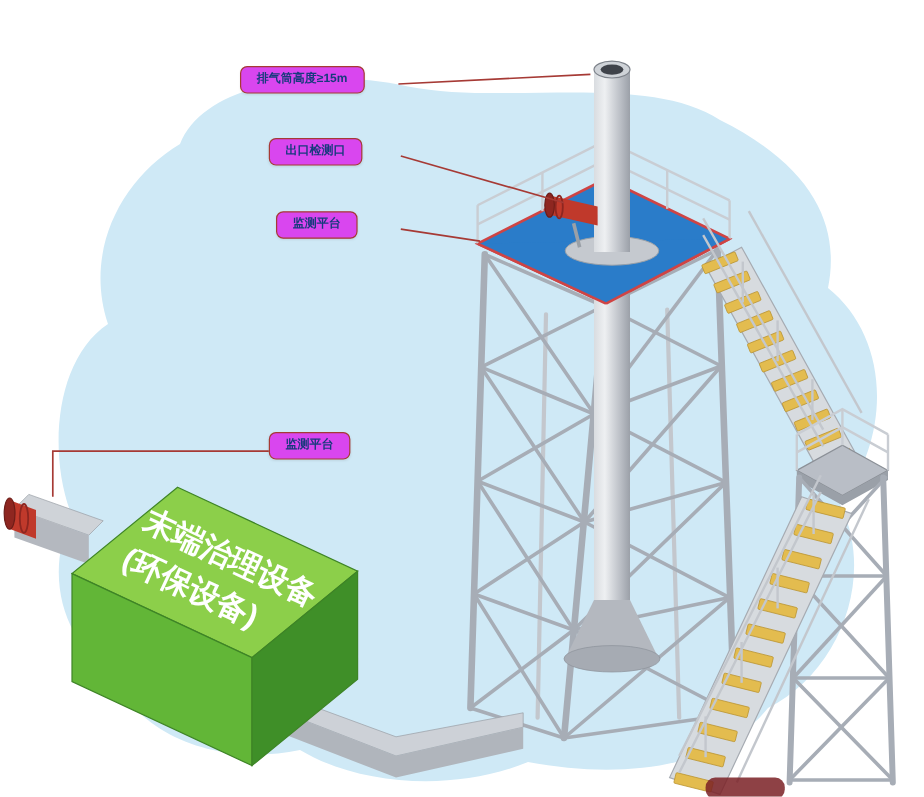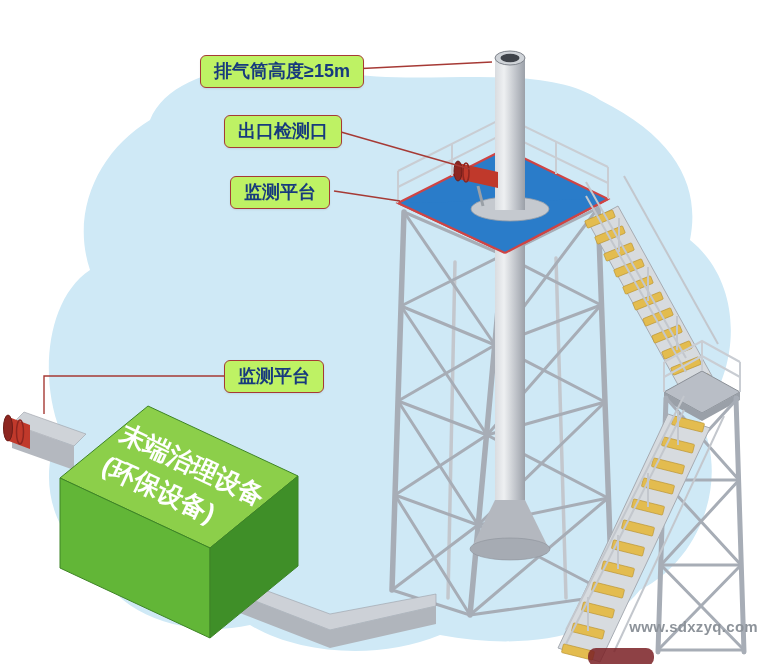--- a/index.html
+++ b/index.html
@@ -1,20 +1,20 @@
 <!DOCTYPE html>
 <html><head>
 <meta charset="utf-8">
 <style>
   html,body{margin:0;padding:0;background:#fff;}
   .stage{position:relative;width:770px;height:664px;background:#ffffff;overflow:hidden;
          font-family:"Liberation Sans",sans-serif;}
   .stage svg.art{position:absolute;left:0;top:0;}
-  .callout{position:absolute;background:#bef264;border:1.6px solid #a63a35;border-radius:6px;
-           padding:4px 13px;font-size:18px;font-weight:bold;color:#173a7d;white-space:nowrap;
+  .callout{position:absolute;background:#d946ef;border:1.6px solid #a63a35;border-radius:6px;
+           padding:4px 13px;font-size:10px;font-weight:bold;color:#173a7d;white-space:nowrap;
            line-height:1.25;box-shadow:0 1px 2px rgba(0,0,0,.08);}
   .watermark{position:absolute;right:12px;top:618px;font-size:15px;color:#8d939a;
              letter-spacing:.3px;font-weight:bold;}
   .stamp{position:absolute;left:588px;top:648px;width:66px;height:18px;border-radius:8px;
          background:#7a2025;opacity:.85;}
 </style>
 </head>
 <body>
 
 <div class="stage">
@@ -231,15 +231,14 @@
   </g>
 </svg>
 
 <div class="callout" style="left:200px;top:55px;">排气筒高度≥15m</div>
 <div class="callout" style="left:224px;top:115px;">出口检测口</div>
 <div class="callout" style="left:230px;top:176px;">监测平台</div>
 <div class="callout" style="left:224px;top:360px;">监测平台</div>
 
 <div class="stamp"></div>
 
-<div class="watermark">www.sdxzyq.com</div>
 
 </div>
 
 </body></html>

